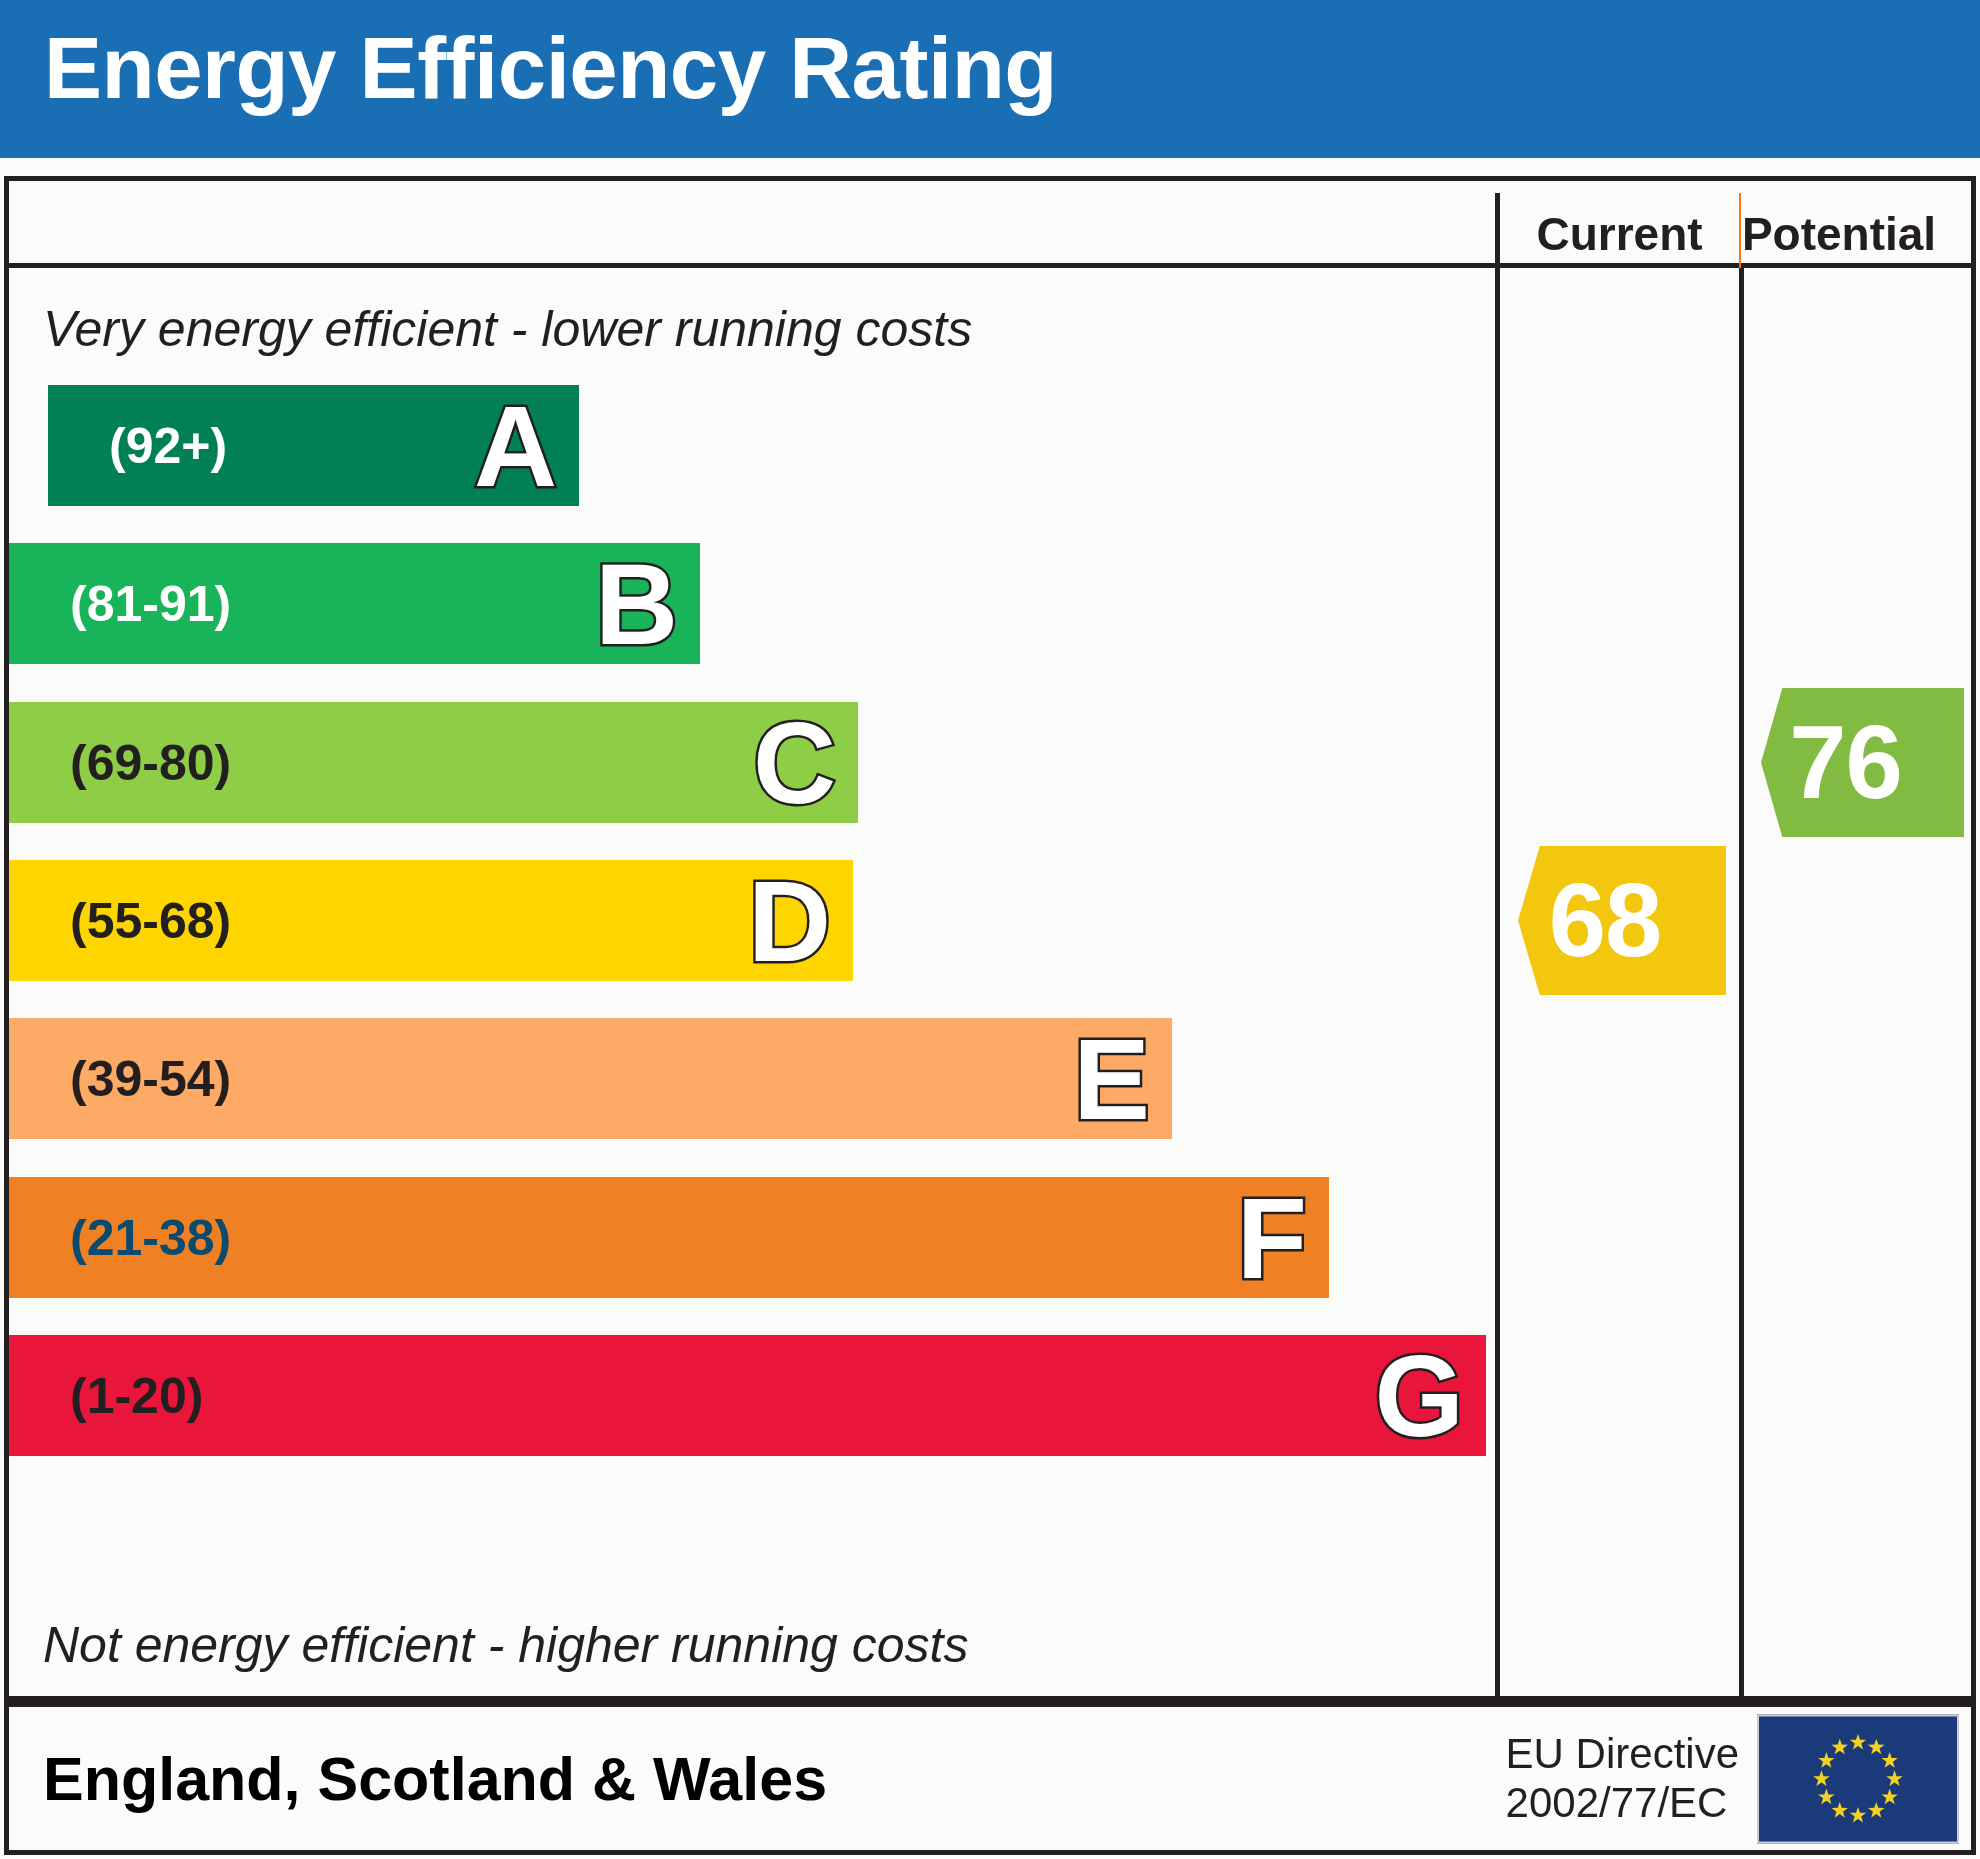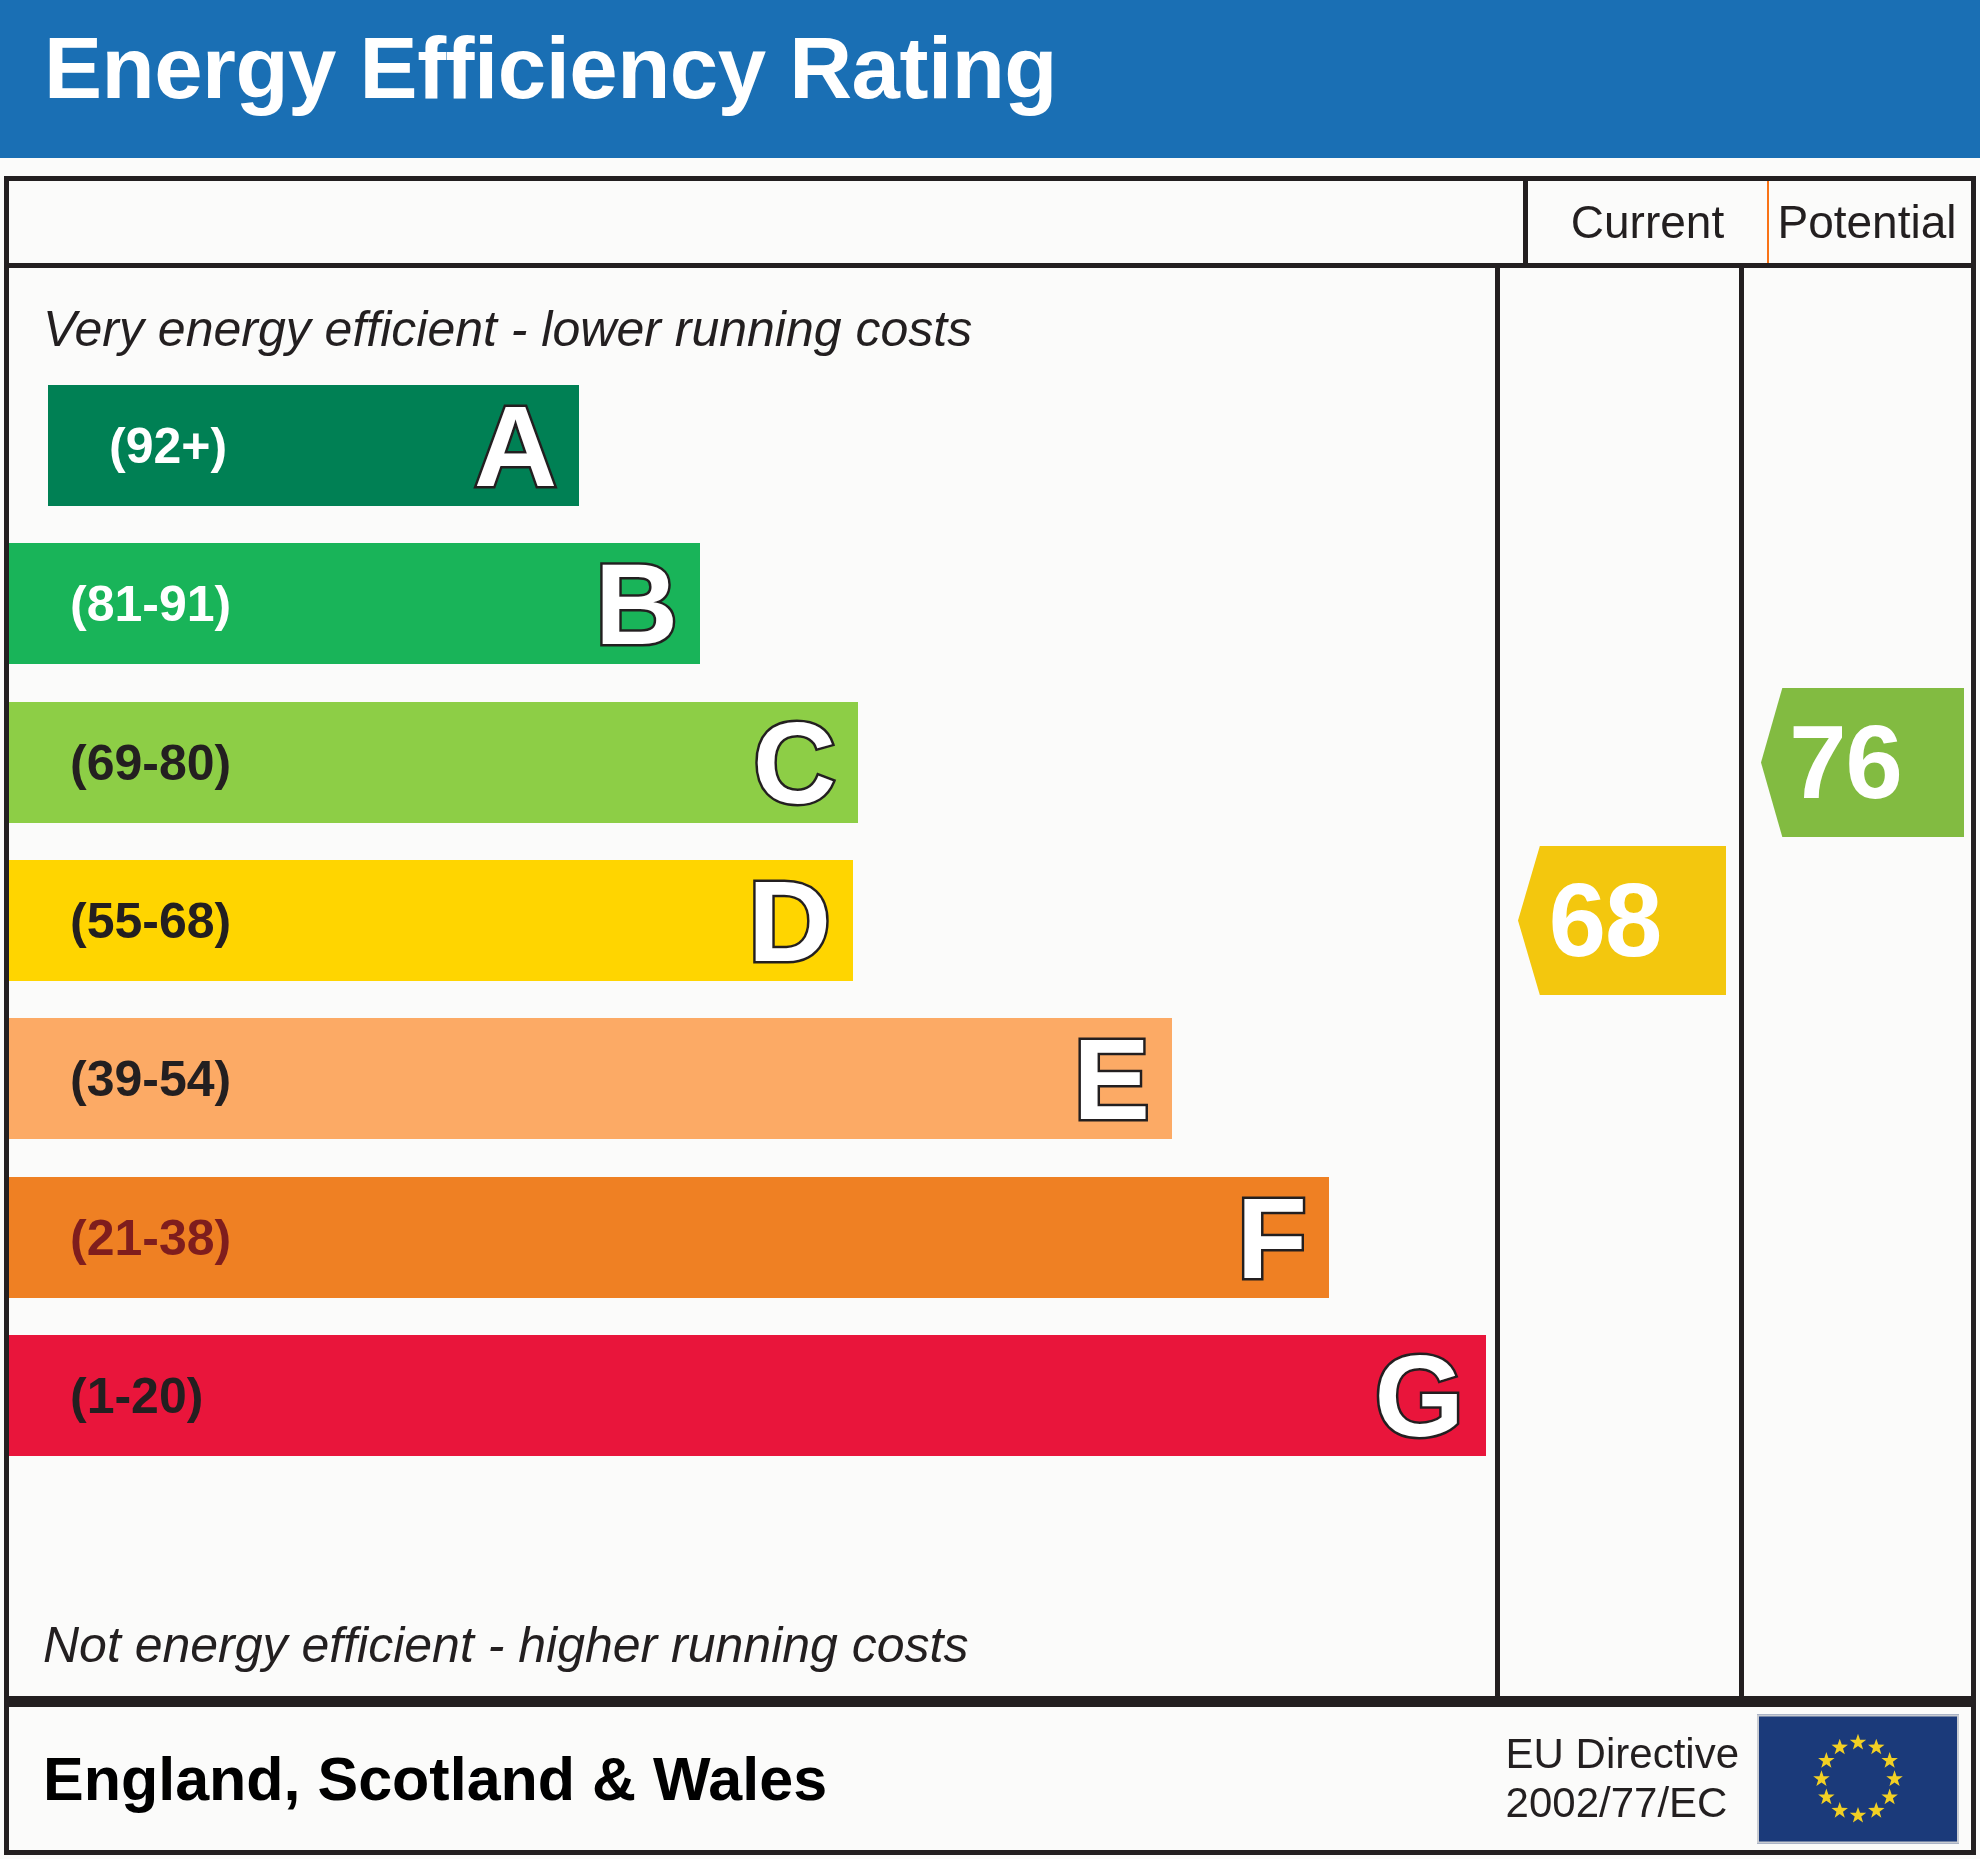--- a/index.html
+++ b/index.html
@@ -59,30 +59,29 @@
     position: absolute;
     left: 0;
     top: 0;
     right: 0;
     height: 87px;
     border-bottom: 5px solid #231f20;
     box-sizing: border-box;
   }
   .col-head {
     position: absolute;
-    top: 0;
+    top: 12px;
     height: 100%;
     display: flex;
     align-items: center;
     justify-content: center;
     font-size: 46px;
-    font-weight: normal;
+    font-weight: bold;
     color: #231f20;
     box-sizing: border-box;
-    margin-left: 28px;
   }
   .col-head.current  { left: 1486px; width: 244px; border-left: 5px solid #231f20; }
   .col-head.potential{ left: 1730px; width: 198px; border-left: 2px solid #f97316; }
 
   
   .vdiv {
     position: absolute;
     top: 87px;
     bottom: 0;
     width: 5px;
@@ -239,21 +238,21 @@
           </div>
           <div class="bar" style="top: 592px; width: 844px; background: rgb(255, 213, 0);">
             <span class="range" style="color: rgb(35, 31, 32);">(55-68)</span>
             <span class="letter">D</span>
           </div>
           <div class="bar" style="top: 750px; width: 1163px; background: rgb(252, 170, 101);">
             <span class="range" style="color: rgb(35, 31, 32);">(39-54)</span>
             <span class="letter">E</span>
           </div>
           <div class="bar" style="top: 909px; width: 1320px; background: rgb(239, 128, 35);">
-            <span class="range" style="color: #7f1d1d;">(21-38)</span>
+            <span class="range" style="color: #0c4a6e;">(21-38)</span>
             <span class="letter">F</span>
           </div>
           <div class="bar" style="top: 1067px; width: 1477px; background: rgb(233, 21, 59);">
             <span class="range" style="color: rgb(35, 31, 32);">(1-20)</span>
             <span class="letter">G</span>
           </div>
         </div>
     </div>
 
     <div id="badges-host">

